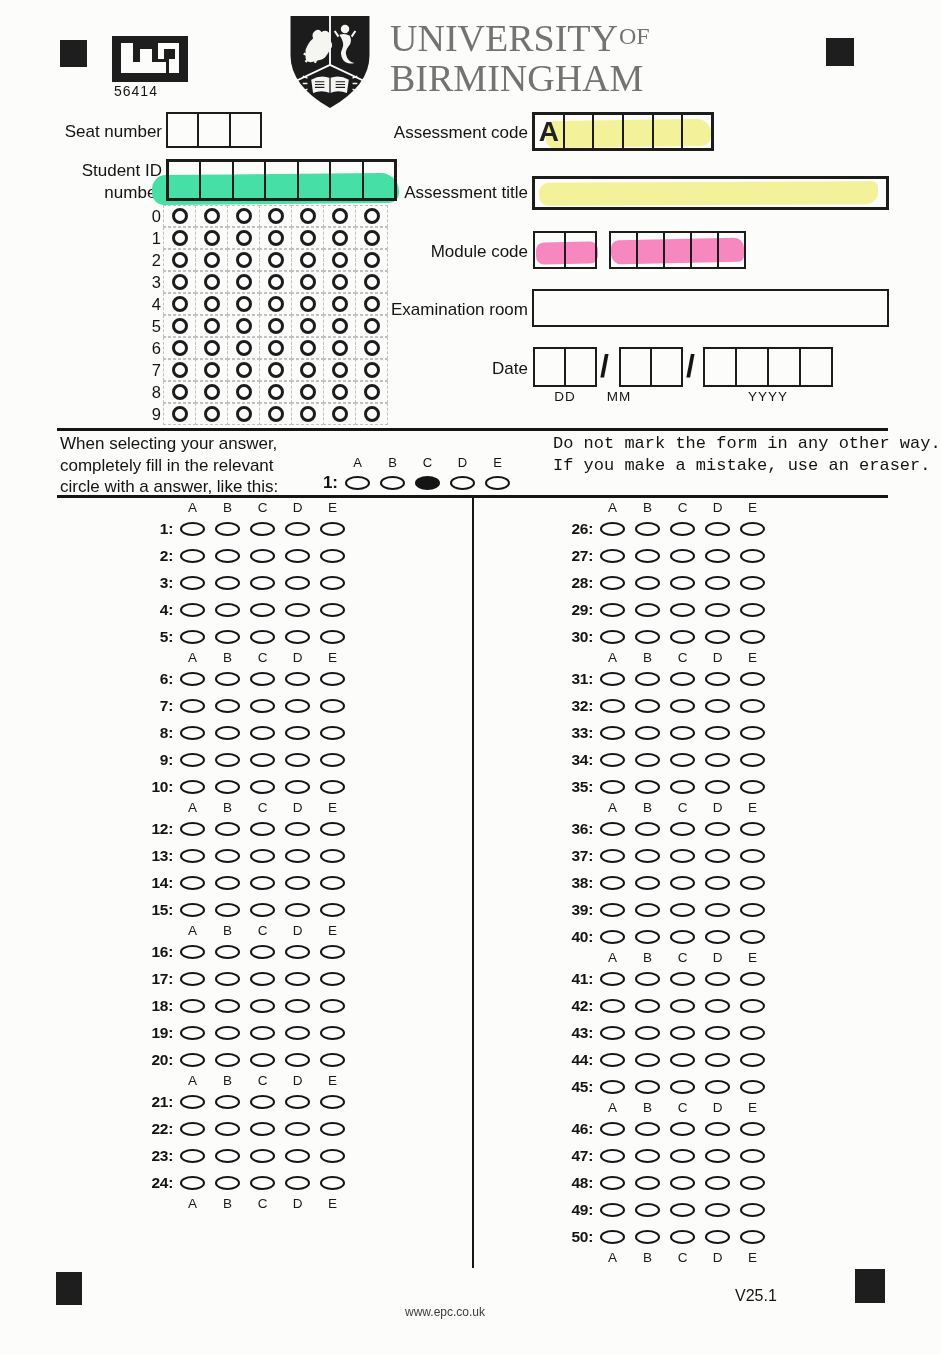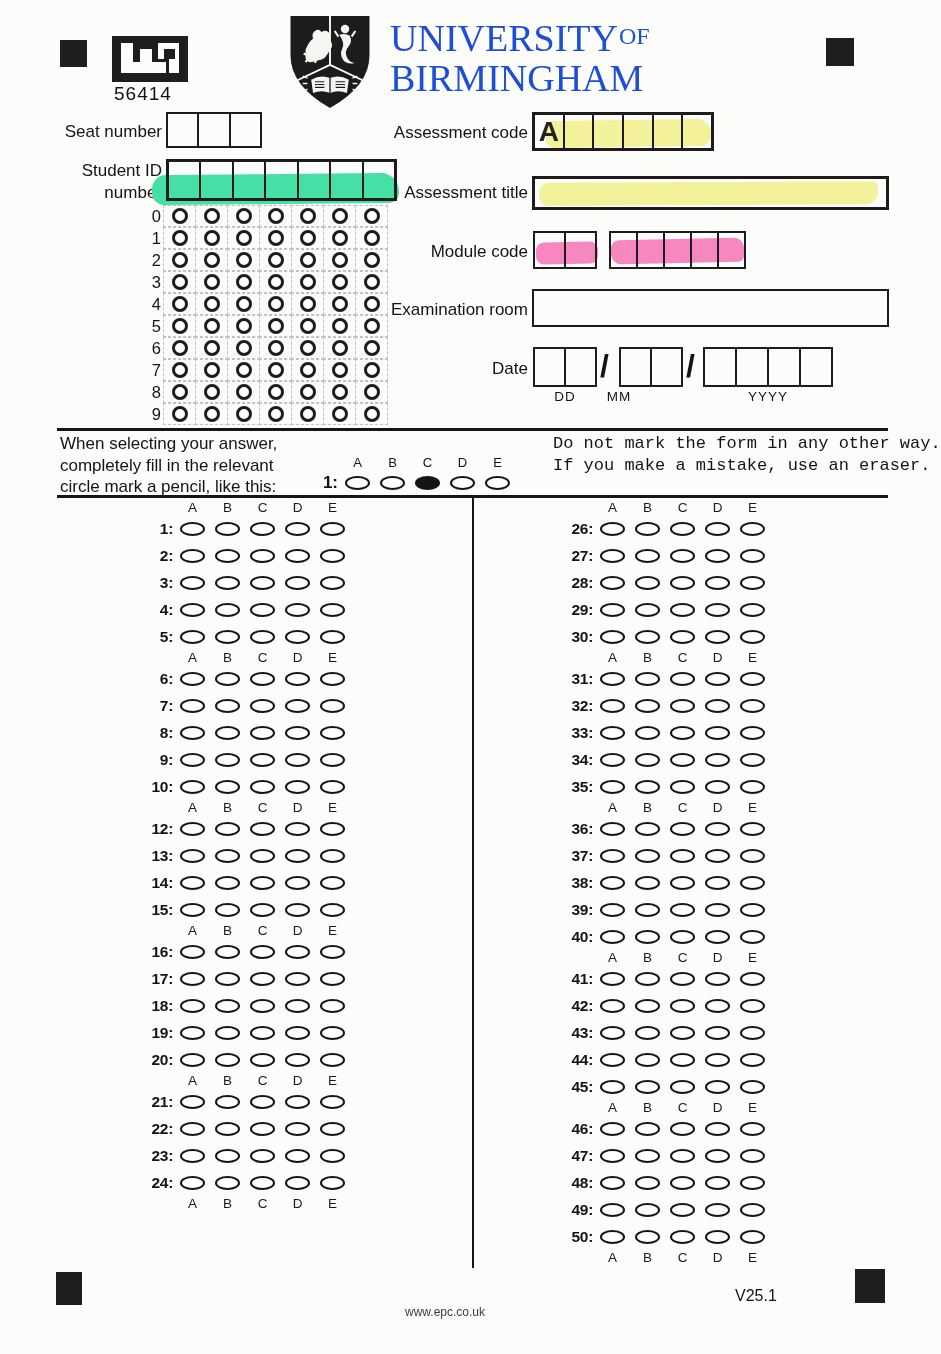--- a/index.html
+++ b/index.html
@@ -9,24 +9,24 @@
     font-family:"Liberation Sans",sans-serif;color:#141414;
   }
   
   .reg-mark{position:absolute;background:#1e1e1e;}
   .reg-mark.tl{left:60px;top:40px;width:27px;height:27px;}
   .reg-mark.tr{left:826px;top:38px;width:28px;height:28px;}
   .reg-mark.bl{left:56px;top:1272px;width:26px;height:33px;}
   .reg-mark.br{left:855px;top:1269px;width:30px;height:34px;}
   
   .glyph{position:absolute;left:112px;top:36px;width:76px;height:46px;}
-  .glyph-num{position:absolute;left:114px;top:83px;font-size:19px;letter-spacing:1px;}
+  .glyph-num{position:absolute;left:114px;top:83px;font-size:14px;letter-spacing:1px;}
   
   .crest{position:absolute;left:283px;top:12px;width:94px;height:100px;}
-  .brand{position:absolute;left:390px;top:16px;font-family:"Liberation Serif",serif;color:#1d4ed8;line-height:40px;}
+  .brand{position:absolute;left:390px;top:16px;font-family:"Liberation Serif",serif;color:#737373;line-height:40px;}
   .brand .l1{font-size:38px;letter-spacing:0px;}
   .brand .of{font-size:24px;vertical-align:7px;margin-left:1px;}
   .brand .l2{font-size:38px;}
   
   .label{position:absolute;font-size:17px;text-align:right;white-space:nowrap;}
   .seat-label{left:20px;width:142px;top:122px;text-align:right;}
   .sid-label1{left:20px;width:142px;top:161px;}
   .sid-label2{left:20px;width:142px;top:183px;}
   .ac-label{left:328px;width:200px;top:123px;}
   .at-label{left:328px;width:200px;top:183px;}
@@ -465,21 +465,21 @@
       <div class="cell"></div>
     </div>
   <div class="sub dd">DD</div>
   <div class="sub mm">MM</div>
   <div class="sub yyyy">YYYY</div>
 
   <div class="hrule hr1"></div>
   <div class="instr instr-left">
     <div>When selecting your answer,</div>
     <div>completely fill in the relevant</div>
-    <div>circle mark a pencil, like this:</div>
+    <div>circle with a answer, like this:</div>
   </div>
   <div class="example">
     <div class="ex-row ex-letters" id="ex-letters">
         <span class="ex-num"></span>
         <span class="ex-letter">A</span>
         <span class="ex-letter">B</span>
         <span class="ex-letter">C</span>
         <span class="ex-letter">D</span>
         <span class="ex-letter">E</span>
       </div>

